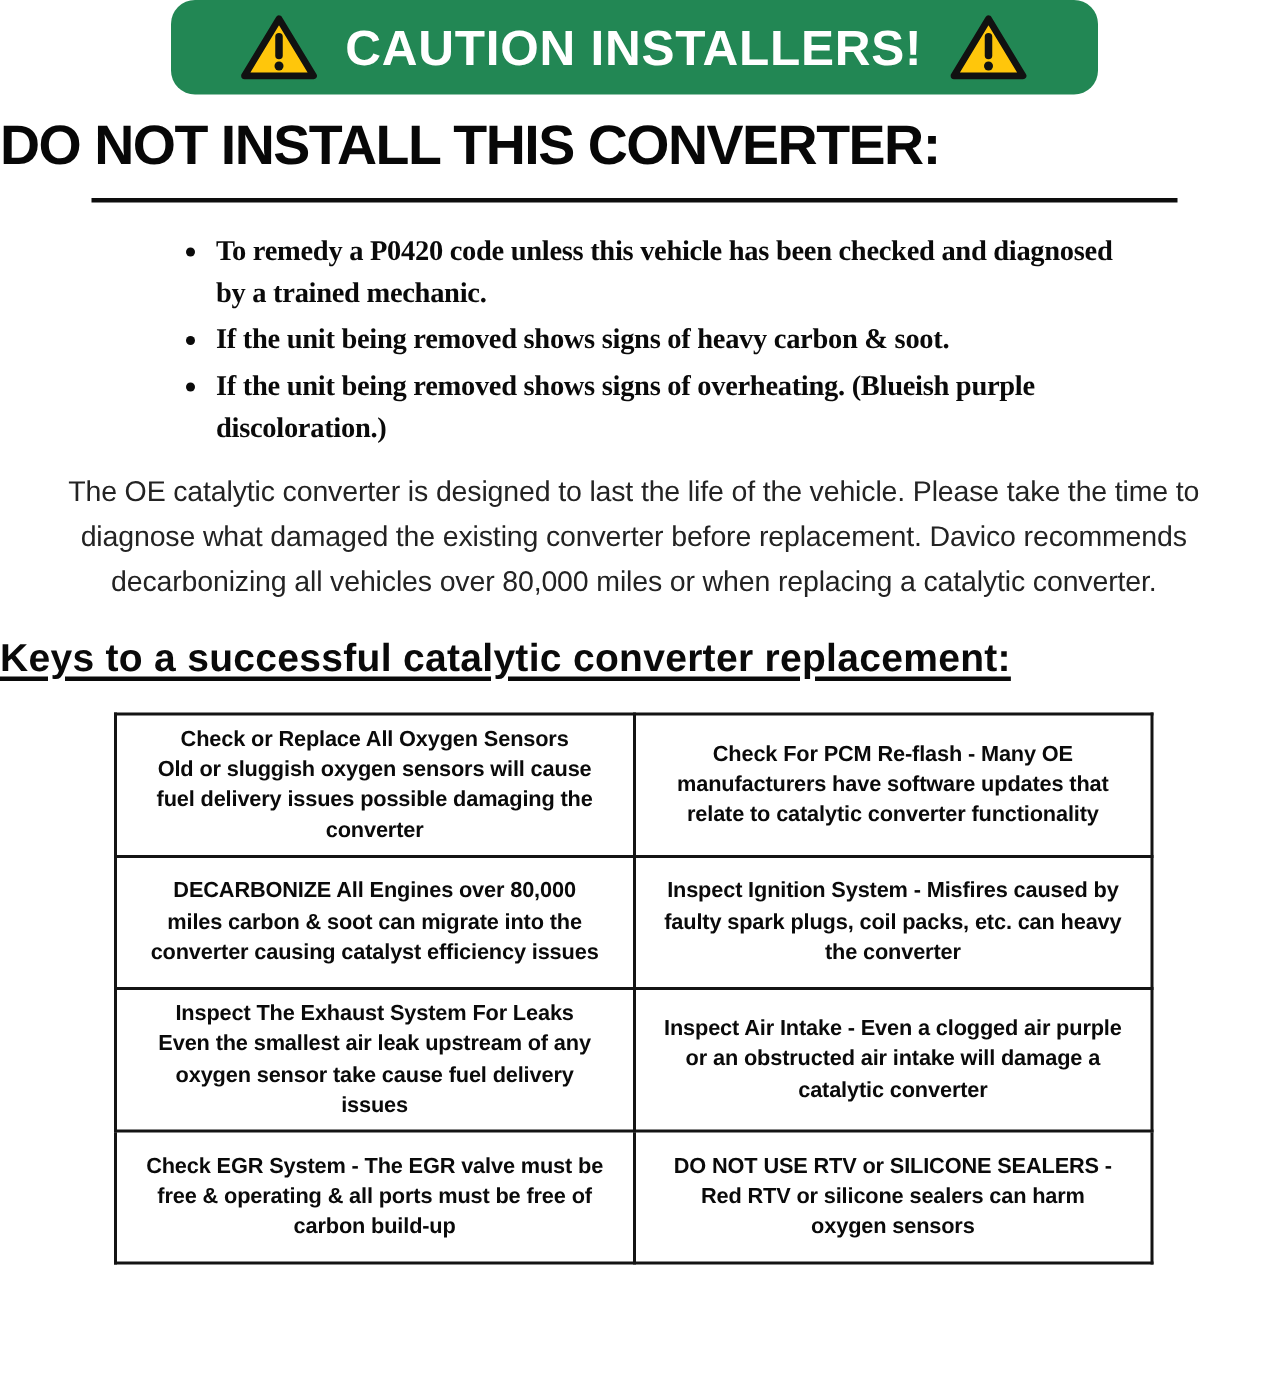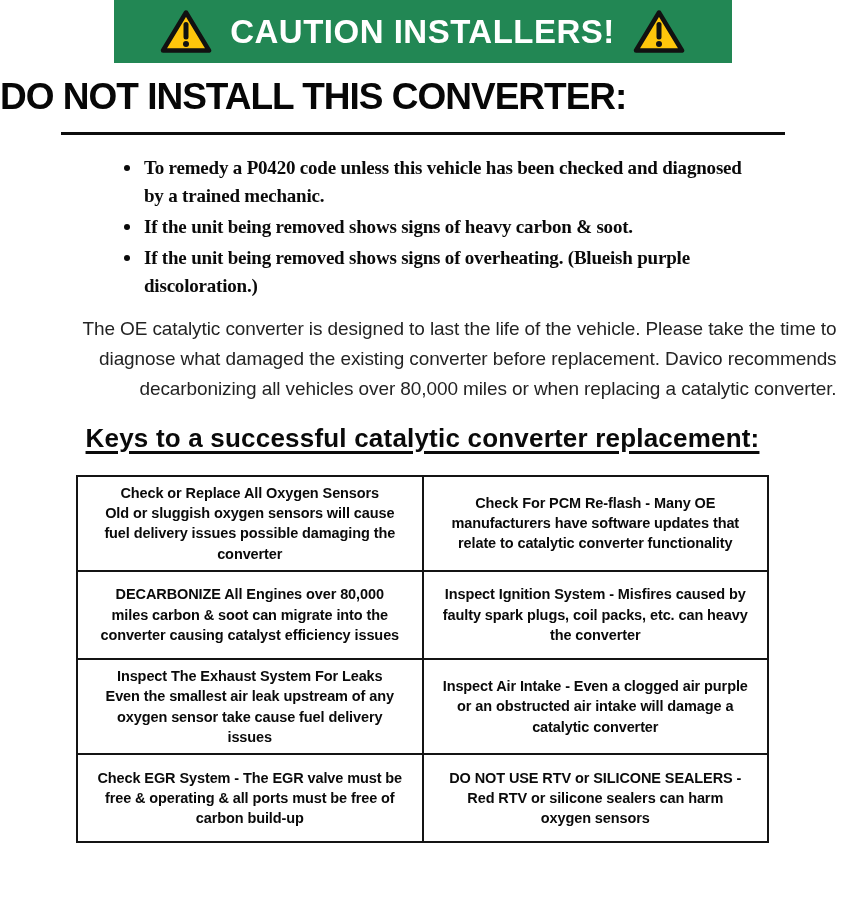--- a/index.html
+++ b/index.html
@@ -80,32 +80,32 @@
     width: 6px;
     height: 6px;
     border-radius: 50%;
     background: #0a0a0a;
   }
 
   
   .intro-paragraph {
     width: 828px;
     margin: 14px auto 0 auto;
-    text-align: right;
+    text-align: center;
     font-size: 19px;
     font-weight: 400;
     line-height: 1.6;
     color: #232323;
     letter-spacing: -0.1px;
   }
 
   
   .keys-heading {
     margin: 18px 0 0 0;
-    text-align: center;
+    text-align: left;
     font-size: 26px;
     font-weight: 800;
     letter-spacing: 0.2px;
     color: #0a0a0a;
     text-decoration: underline;
     text-decoration-thickness: 2.5px;
     text-underline-offset: 4px;
   }
 
   
@@ -128,21 +128,21 @@
     color: #0a0a0a;
     white-space: pre-line;
     letter-spacing: -0.1px;
   }
 </style>
 </head>
 <body>
 
 <div class="page">
 
-  <div class="banner" style="background:#228754;">
+  <div class="banner" style="background:#228754;border-radius:16px;">
     <svg class="tri-icon" width="52" height="47" viewBox="0 0 104 94" aria-hidden="true">
       <polygon points="52,9 98,85 6,85" fill="#FFC60B" stroke="#111111" stroke-width="9" stroke-linejoin="round"></polygon>
       <line x1="52" y1="33" x2="52" y2="58" stroke="#111111" stroke-width="10" stroke-linecap="round"></line>
       <circle cx="52" cy="72" r="6" fill="#111111"></circle>
     </svg>
     <span class="banner-title">CAUTION INSTALLERS!</span>
     <svg class="tri-icon" width="52" height="47" viewBox="0 0 104 94" aria-hidden="true">
       <polygon points="52,9 98,85 6,85" fill="#FFC60B" stroke="#111111" stroke-width="9" stroke-linejoin="round"></polygon>
       <line x1="52" y1="33" x2="52" y2="58" stroke="#111111" stroke-width="10" stroke-linecap="round"></line>
       <circle cx="52" cy="72" r="6" fill="#111111"></circle>

